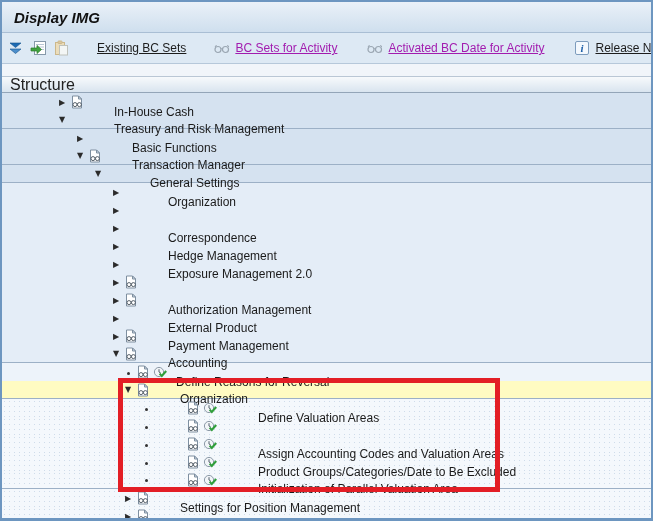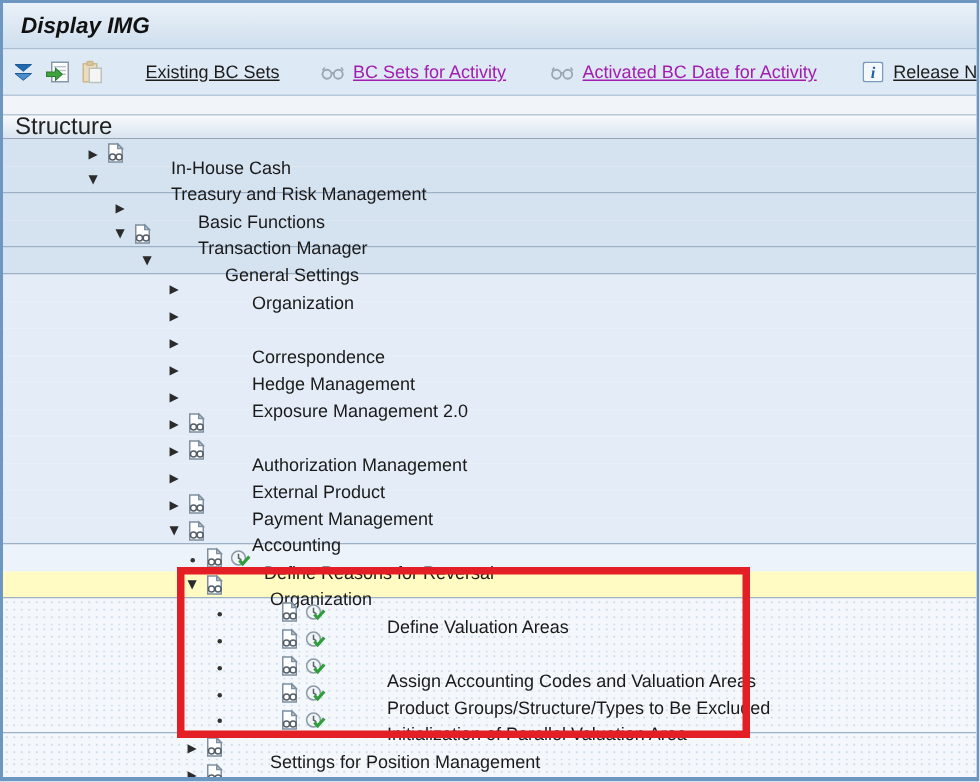--- a/index.html
+++ b/index.html
@@ -339,21 +339,21 @@
             <circle cx="5" cy="9.6" r="2" fill="none" stroke="#555f69" stroke-width="1"></circle>
             <circle cx="9.4" cy="9.6" r="2" fill="none" stroke="#555f69" stroke-width="1"></circle>
             <path d="M6.9 9.3 q0.3 -0.5 0.7 0" fill="none" stroke="#555f69"></path>
           </svg>
           <svg width="15" height="14" viewBox="0 0 15 14">
             <circle cx="6" cy="7" r="4.6" fill="#f2f5f8" stroke="#8c9aa8" stroke-width="1"></circle>
             <path d="M6 4.2 V7 l1.9 1.2" fill="none" stroke="#55626e" stroke-width="1"></path>
             <path d="M6.6 8.6 l2.2 2.4 4.4 -5" fill="none" stroke="#2f9e3a" stroke-width="2.1"></path>
           </svg>
         </span>
-    <span class="nodelabel">Product Groups/Structure/Types to Be Excluded</span>
+    <span class="nodelabel">Product Groups/Categories/Date to Be Excluded</span>
   </div>
       <div class="row lvl6 band-d divider">
     <span class="state"><span class="bullet"></span></span>
     <span class="iconslot leafslot">
           <svg width="14" height="14" viewBox="0 0 14 14">
             <path d="M2.5 1 h6 l3 3 v9 h-9 z" fill="#ffffff" stroke="#7e8fa0"></path>
             <path d="M8.5 1 l3 3 h-3 z" fill="#d6e1ec" stroke="#7e8fa0"></path>
             <circle cx="5" cy="9.6" r="2" fill="none" stroke="#555f69" stroke-width="1"></circle>
             <circle cx="9.4" cy="9.6" r="2" fill="none" stroke="#555f69" stroke-width="1"></circle>
             <path d="M6.9 9.3 q0.3 -0.5 0.7 0" fill="none" stroke="#555f69"></path>

